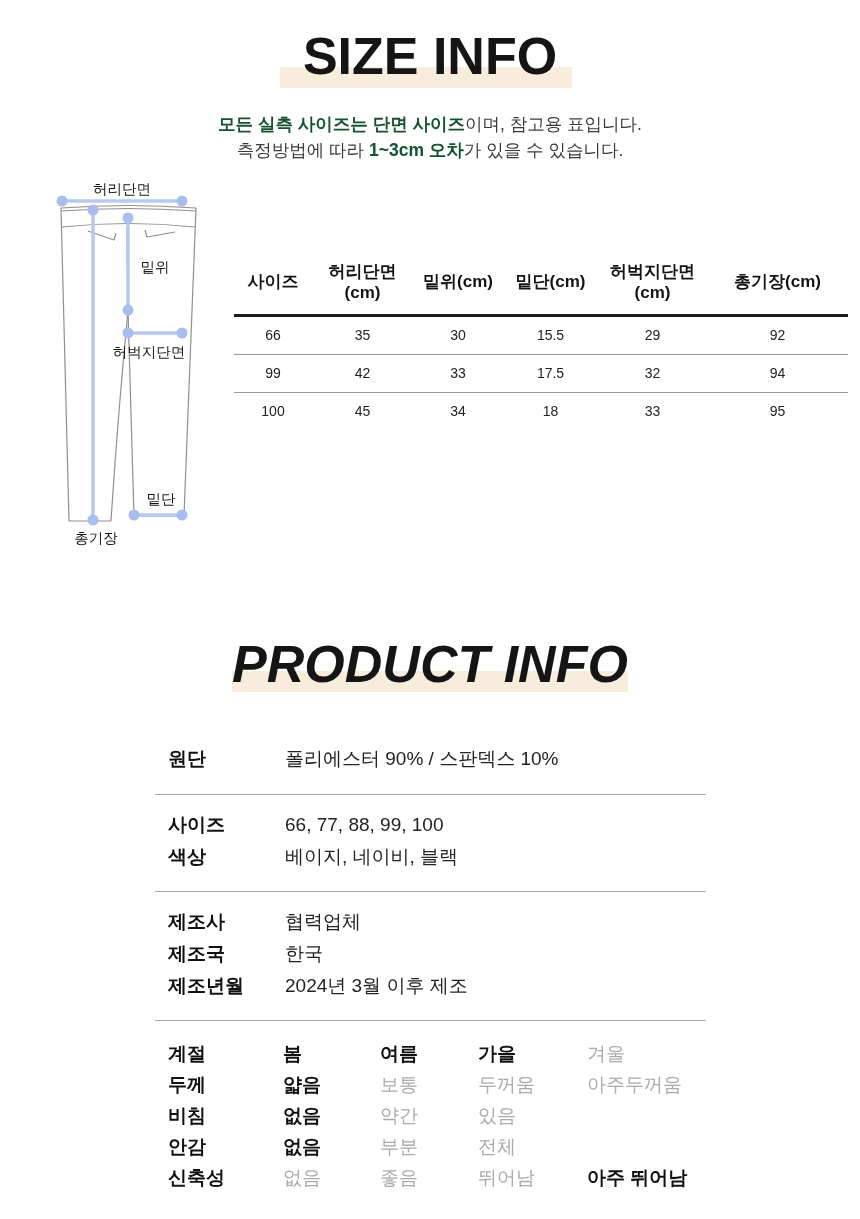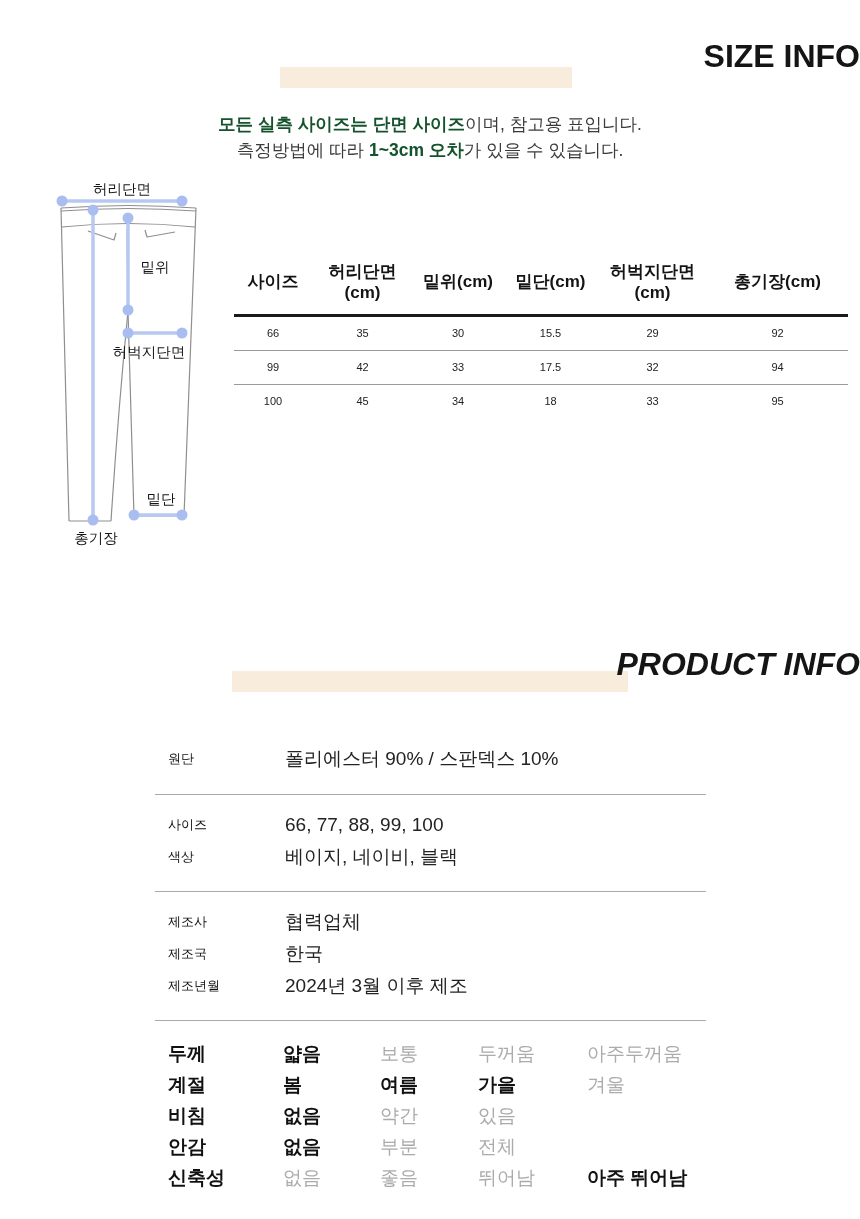--- a/index.html
+++ b/index.html
@@ -4,22 +4,22 @@
 <style>
   html,body { margin:0; padding:0; background:#ffffff; }
   .page {
     position:relative; width:860px; height:1219px; margin:0 auto;
     background:#fff; overflow:hidden;
     font-family:"Liberation Sans","DejaVu Sans",sans-serif;
     color:#111;
   }
   
   .big-title {
-    position:absolute; left:0; width:860px; text-align:right;
-    font-size:32px; font-weight:800; letter-spacing:0; color:#151515;
+    position:absolute; left:0; width:860px; text-align:center;
+    font-size:52px; font-weight:800; letter-spacing:0; color:#151515;
     line-height:56px; z-index:2;
   }
   .band { position:absolute; background:#f8eddc; z-index:1; }
   .band-size    { left:280px; top:67px;  width:292px; height:21px; }
   .band-product { left:232px; top:671px; width:396px; height:21px; }
   .size-title    { top:28px; }
   .product-title { top:636px;font-style:italic; }
 
   
   .subtitle {
@@ -34,31 +34,31 @@
   .diagram-label { font-size:14.5px; fill:#151515; font-weight:500; }
 
   
   .size-table-wrap { position:absolute; left:234px; top:251px; width:614px; }
   table.size-table { width:614px; border-collapse:collapse; table-layout:fixed; }
   table.size-table th {
     font-size:17px; font-weight:700; color:#141414; text-align:center;
     padding:9px 0 11px; border-bottom:3px solid #1a1a1a;
   }
   table.size-table td {
-    font-size:11px; color:#222; text-align:center;
+    font-size:14px; color:#222; text-align:center;
     padding:10px 0 11px; border-bottom:1px solid #9a9a9a;
   }
   table.size-table tr:last-child td { border-bottom:none; }
 
   
   .product-body { position:absolute; left:155px; top:730px; width:551px; }
   .pi-group { border-bottom:1px solid #a9a9ad; padding:14px 0 18px; }
   .pi-group:first-child { padding:13px 0 19px; }
   .pi-row { display:grid; grid-template-columns:117px 1fr; padding-left:13px; line-height:32px; }
-  .pi-label { font-size:13px; font-weight:400; color:#111; }
+  .pi-label { font-size:19px; font-weight:700; color:#111; }
   .pi-value { font-size:19px; color:#232323; }
 
   .attr-grid { padding:17px 0 0; }
   .attr-row {
     display:grid; grid-template-columns:115px 97px 98px 109px 1fr;
     padding-left:13px; line-height:31px;
   }
   .attr-label { font-size:19px; font-weight:700; color:#111; }
   .attr-opt   { font-size:19px; color:#ababab; }
   .attr-opt.sel { color:#111; font-weight:700; }
@@ -202,34 +202,34 @@
             <div class="pi-value">한국</div>
           </div>
           <div class="pi-row">
             <div class="pi-label">제조년월</div>
             <div class="pi-value">2024년 3월 이후 제조</div>
           </div>
         </div>
       </div>
     <div class="attr-grid">
         <div class="attr-row">
+          <div class="attr-label">계절</div>
+          <div class="attr-opt sel">봄</div>
+          <div class="attr-opt sel">여름</div>
+          <div class="attr-opt sel">가을</div>
+          <div class="attr-opt">겨울</div>
+        </div>
+        <div class="attr-row">
           <div class="attr-label">두께</div>
           <div class="attr-opt sel">얇음</div>
           <div class="attr-opt">보통</div>
           <div class="attr-opt">두꺼움</div>
           <div class="attr-opt">아주두꺼움</div>
         </div>
         <div class="attr-row">
-          <div class="attr-label">계절</div>
-          <div class="attr-opt sel">봄</div>
-          <div class="attr-opt sel">여름</div>
-          <div class="attr-opt sel">가을</div>
-          <div class="attr-opt">겨울</div>
-        </div>
-        <div class="attr-row">
           <div class="attr-label">비침</div>
           <div class="attr-opt sel">없음</div>
           <div class="attr-opt">약간</div>
           <div class="attr-opt">있음</div>
         </div>
         <div class="attr-row">
           <div class="attr-label">안감</div>
           <div class="attr-opt sel">없음</div>
           <div class="attr-opt">부분</div>
           <div class="attr-opt">전체</div>

